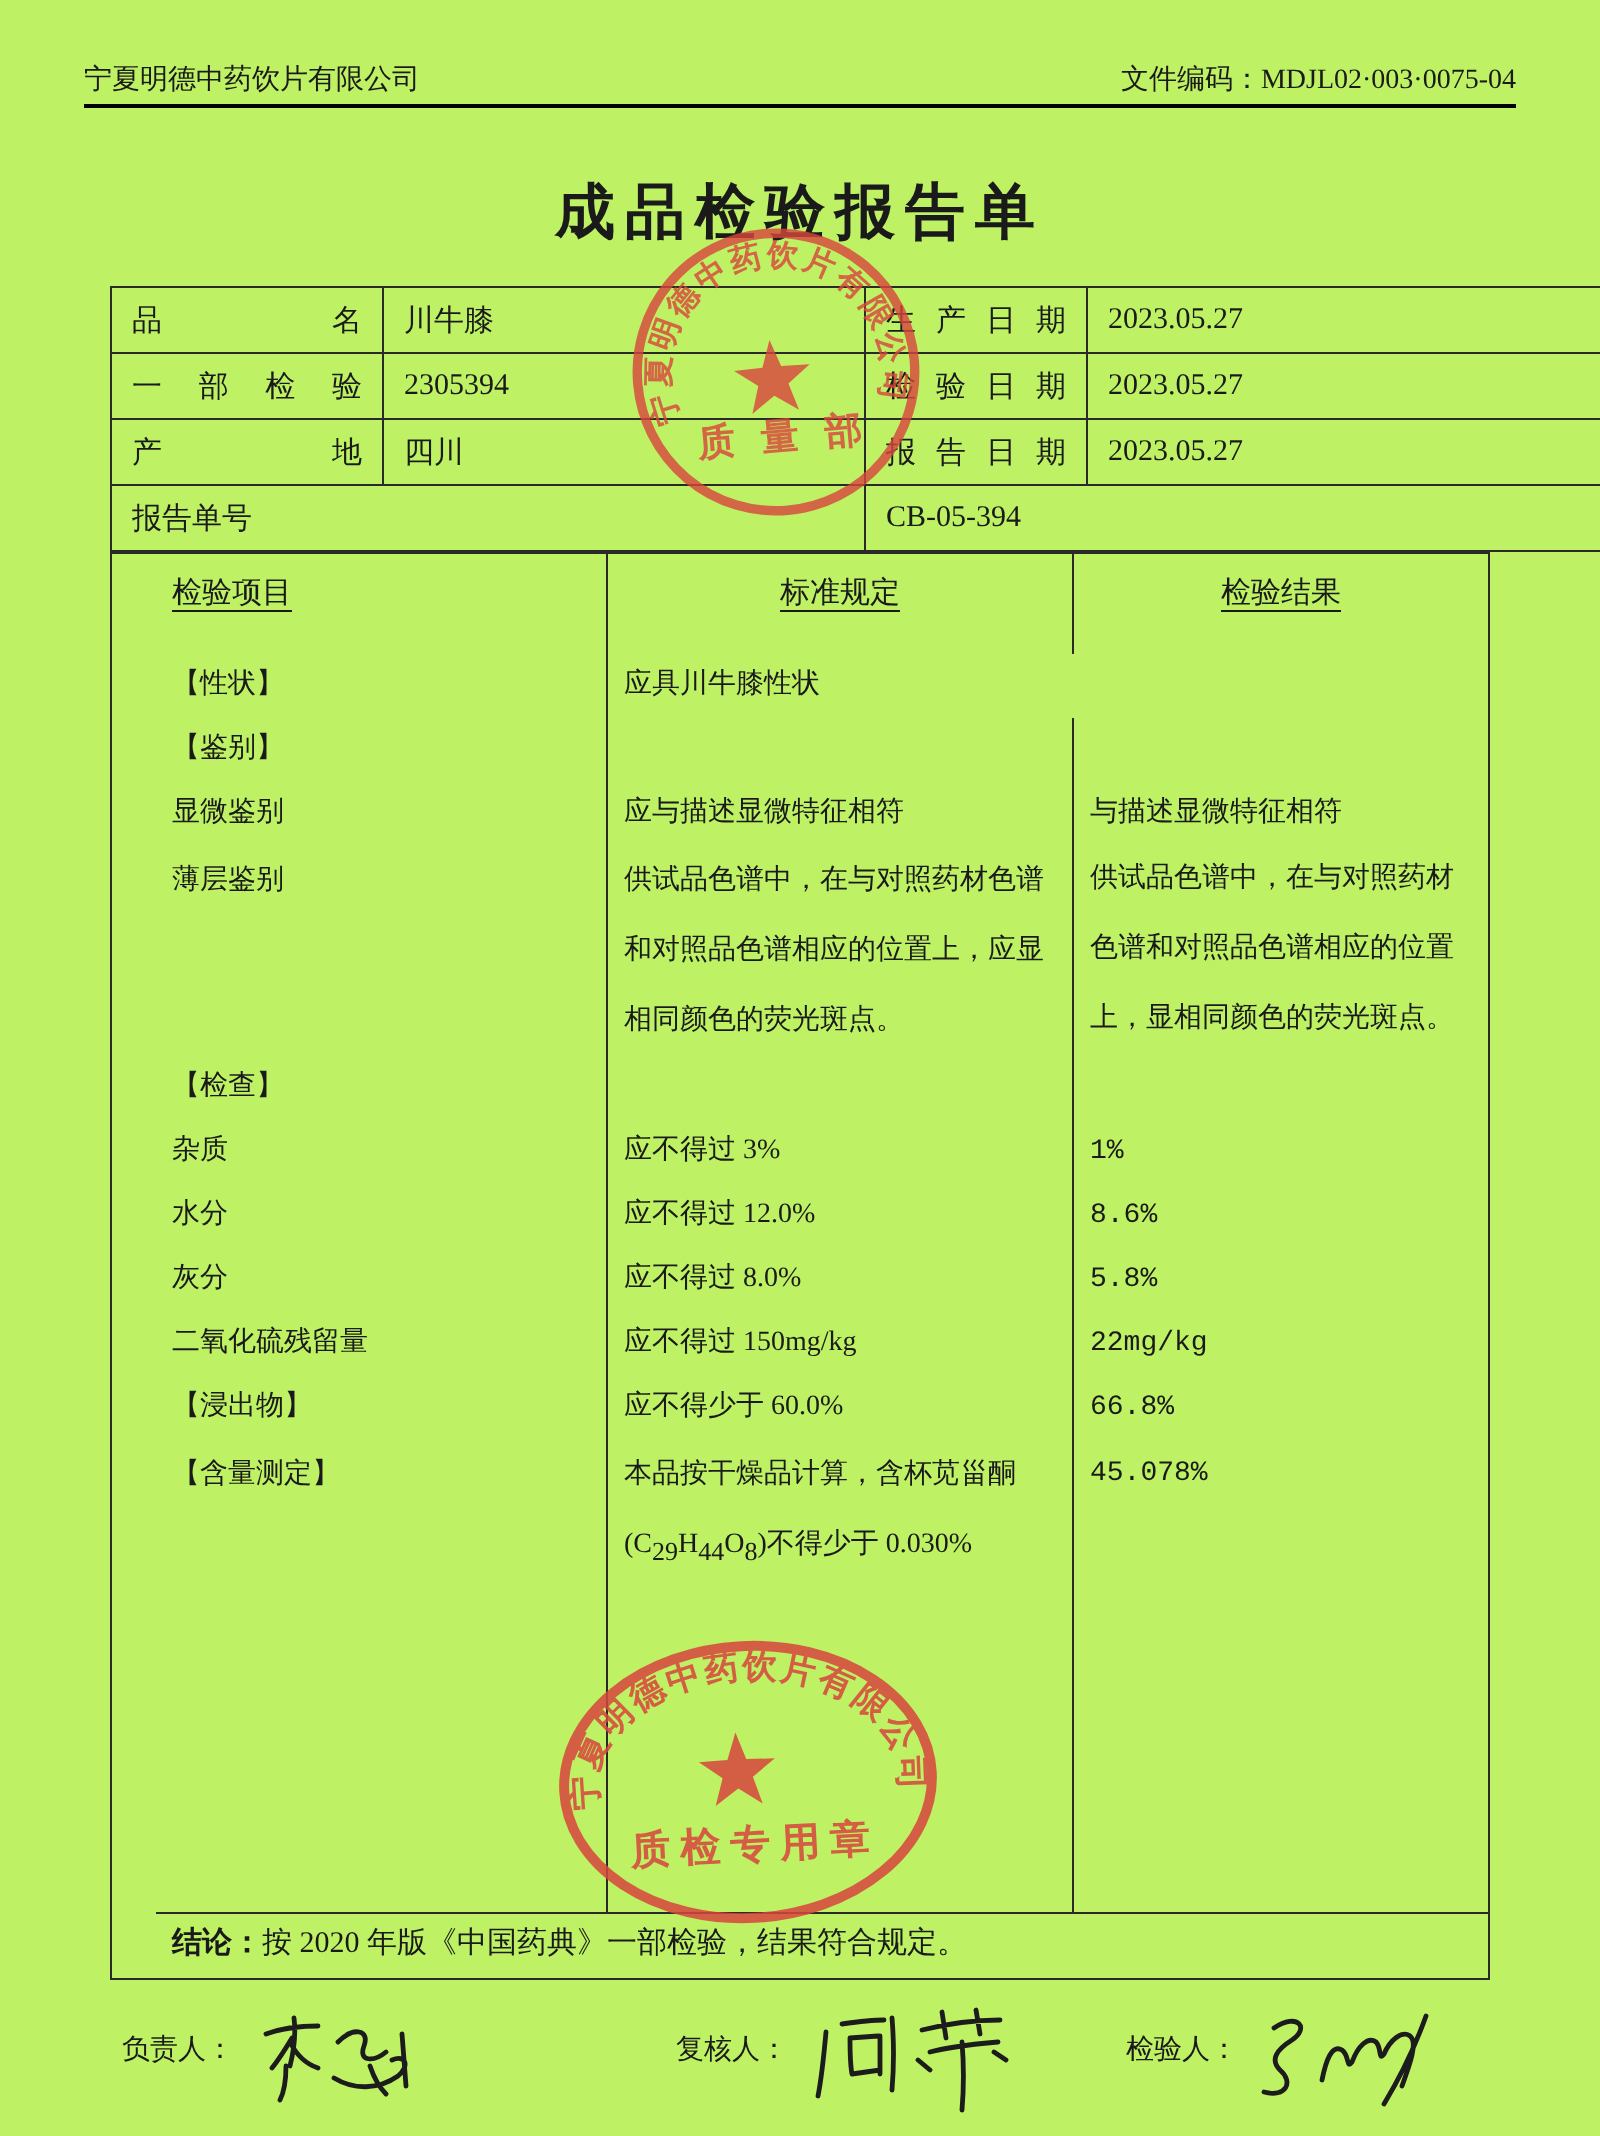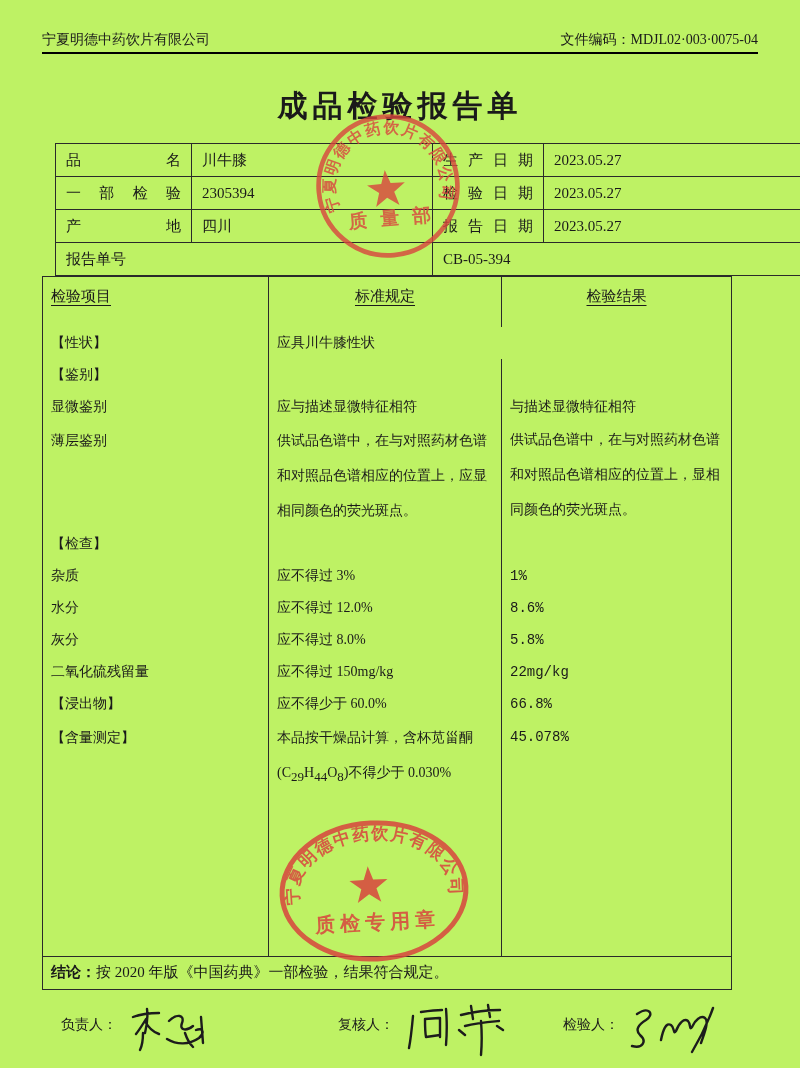--- a/index.html
+++ b/index.html
@@ -12,22 +12,22 @@
   .header-rule{position:absolute;top:52px;left:42px;width:716px;border-top:2px solid #000;}
   .title{position:absolute;top:86px;left:0;width:100%;text-align:center;
          font-size:30px;font-weight:bold;letter-spacing:5px;}
   
   .info-table{position:absolute;left:55px;top:143px;width:690px;border-collapse:collapse;
               table-layout:fixed;font-size:15px;}
   .info-table td{border:1px solid var(--line);height:32px;padding:0 10px;overflow:hidden;}
   .info-table .jus{text-align:justify;text-align-last:justify;}
   .col-a{width:115px;} .col-b{width:220px;} .col-c{width:90px;} .col-d{width:265px;}
   
-  .main{position:absolute;left:42px;top:276px;width:690px;height:714px;box-sizing:border-box;
-        border:1px solid var(--line);display:flex;flex-direction:column;font-size:14px;}
+  .main{position:absolute;left:55px;top:276px;width:690px;height:714px;box-sizing:border-box;
+        border:1px solid var(--line);display:flex;flex-direction:column;font-size:14px;padding-left:22px;}
   .mrow{display:flex;flex-shrink:0;}
   .c1{width:225px;padding-left:8px;box-sizing:border-box;}
   .c2{width:233px;border-left:1px solid var(--line);padding:0 8px;box-sizing:border-box;}
   .c3{flex:1;border-left:1px solid var(--line);padding:0 8px;box-sizing:border-box;font-family:Liberation Mono, monospace;}
   .head{height:38px;font-size:15px;}
   .head .c1{padding-top:10px;}
   .head .c2,.head .c3{padding-top:10px;text-align:center;}
   .u{text-decoration:underline;text-underline-offset:4px;}
   .spacer{height:12px;}
   .r1{height:32px;line-height:32px;white-space:nowrap;}

